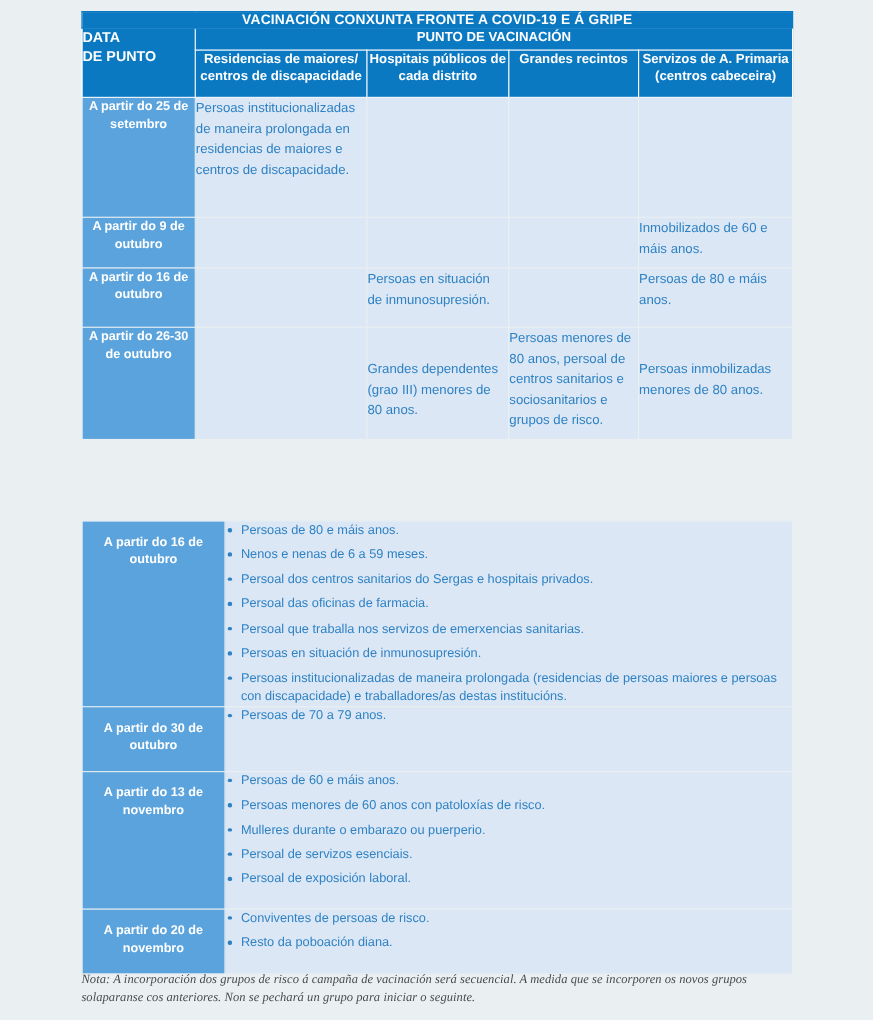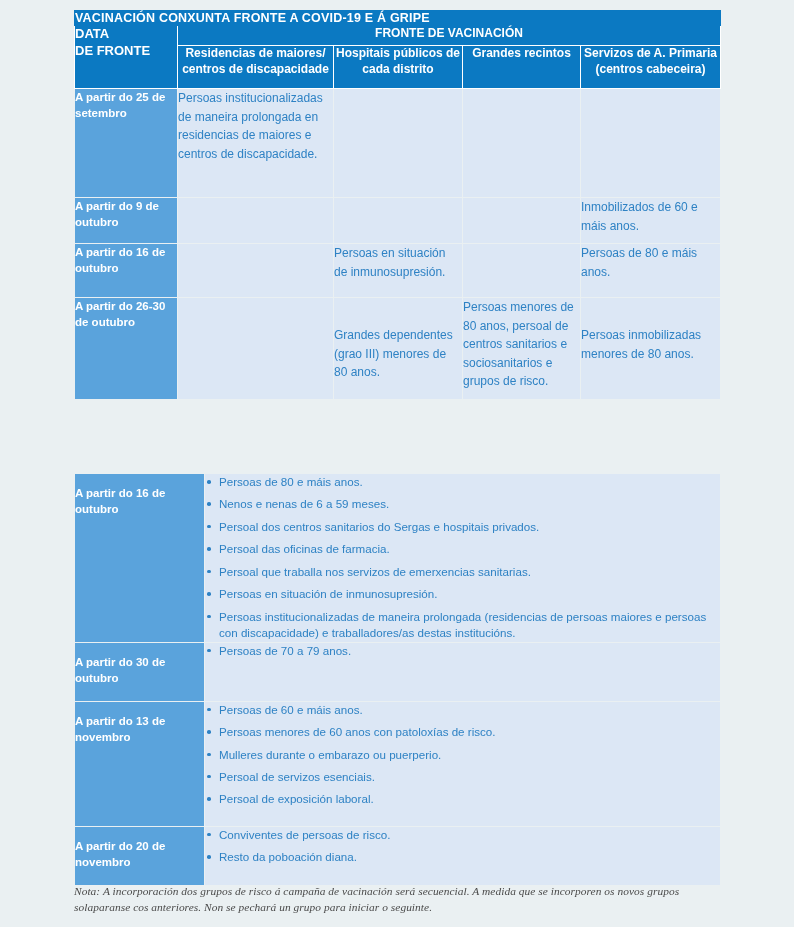--- a/index.html
+++ b/index.html
@@ -34,21 +34,21 @@
     padding: 0;
     vertical-align: top;
   }
 
   .title-bar {
     background: #0B79C2;
     color: #FFFFFF;
     font-size: 12.5px;
     font-weight: bold;
     letter-spacing: 0.2px;
-    text-align: left;
+    text-align: center;
     padding: 7px 4px 8px 4px;
     border: 1px solid #0B79C2 !important;
   }
 
   .subhead {
     background: #0B79C2;
     color: #FFFFFF;
     font-size: 12px;
     font-weight: bold;
     text-align: center;
@@ -84,20 +84,21 @@
 
   .datecell {
     background: #5AA3DC;
     color: #FFFFFF;
     font-size: 11.5px;
     font-weight: bold;
     line-height: 1.42;
     padding: 0 6px 0 10px;
     vertical-align: middle;
     border: 1px solid #EAF0F2 !important;
+    text-align: center;
   }
 
   .bodycell {
     background: #DCE7F5;
     color: #2E82C4;
     font-size: 12px;
     line-height: 1.55;
     padding: 9px 8px 9px 9px;
     vertical-align: top;
   }
@@ -178,23 +179,23 @@
       <col style="width:118px">
       <col style="width:140px">
     </colgroup>
     <tbody>
       <tr>
         <td class="title-bar" colspan="5">VACINACIÓN CONXUNTA FRONTE A COVID-19 E Á GRIPE</td>
       </tr>
       <tr>
         <td class="datehead" rowspan="2" style="height:62px">
           <span>DATA</span><br>
-          <span>DE FRONTE</span>
-        </td>
-        <td class="subhead" colspan="4">FRONTE DE VACINACIÓN</td>
+          <span>DE PUNTO</span>
+        </td>
+        <td class="subhead" colspan="4">PUNTO DE VACINACIÓN</td>
       </tr>
       <tr>
         <td class="colhead">Residencias de maiores/ centros de discapacidade</td>
         <td class="colhead">Hospitais públicos de cada distrito</td>
         <td class="colhead">Grandes recintos</td>
         <td class="colhead">Servizos de A. Primaria (centros cabeceira)</td>
       </tr>
 
       <tr>
         <td class="datecell" style="height:108px">A partir do 25 de setembro</td>

